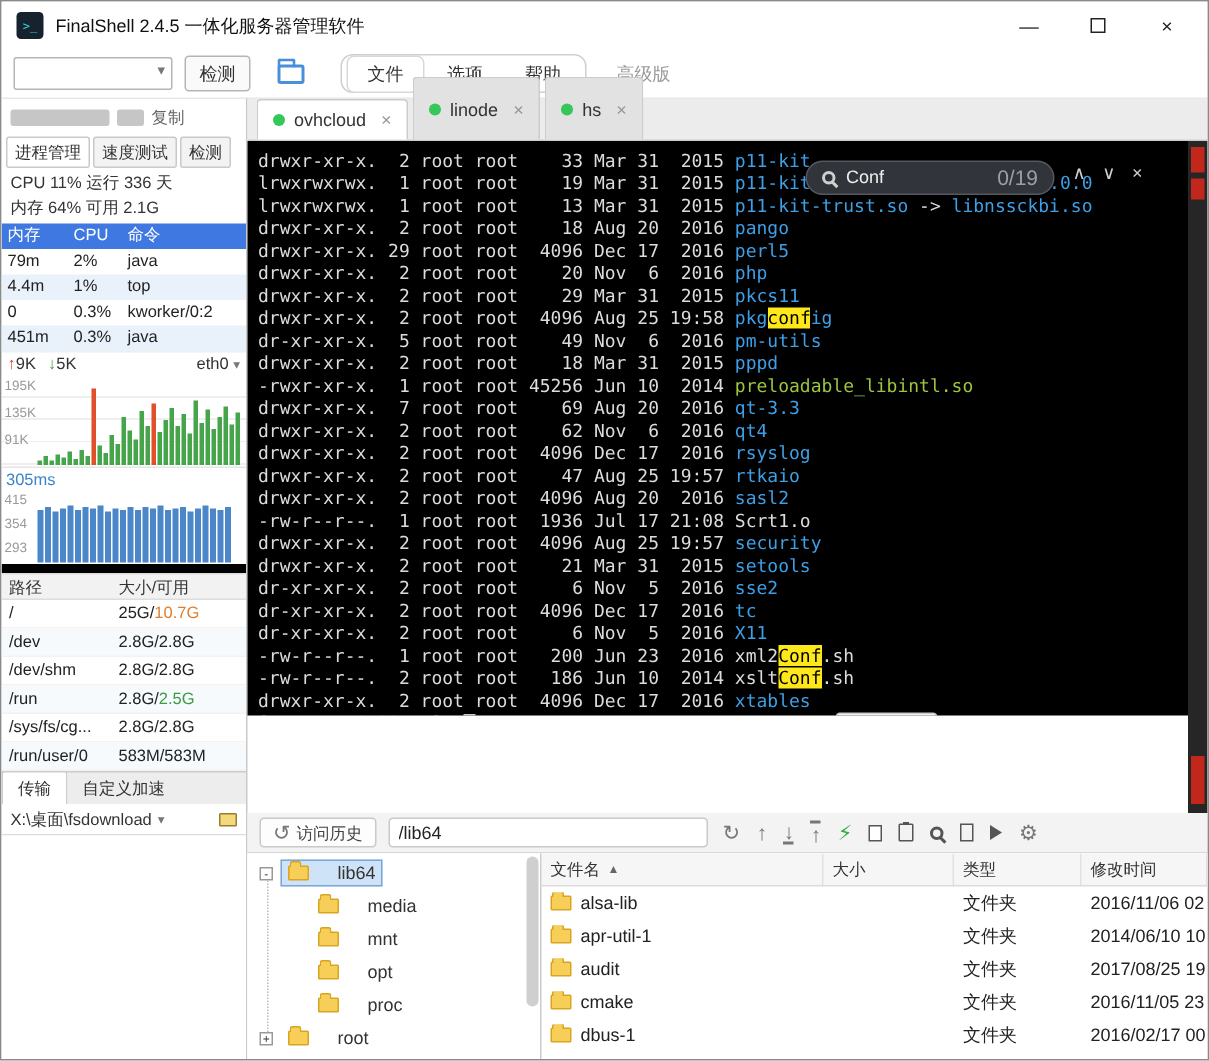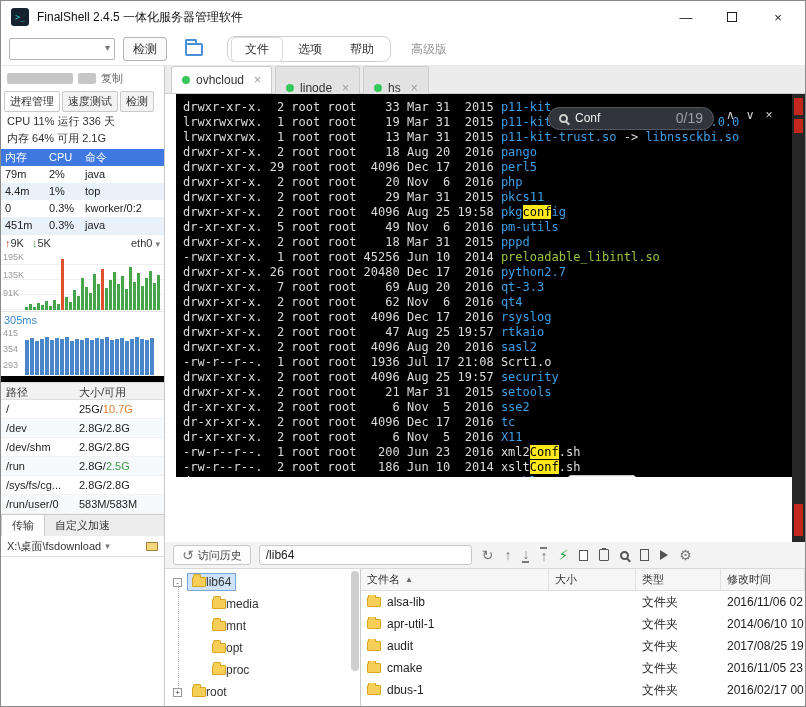--- a/index.html
+++ b/index.html
@@ -65,26 +65,26 @@
   .sb-bottom-tabs{display:flex;background:#ededed;border-top:1px solid #ccc;height:22px;flex:none;align-items:flex-end}
   .sbt{padding:3px 10px;font-size:11px;color:#333}
   .sbt.active{background:#fff;border:1px solid #ccc;border-bottom:none;border-radius:2px 2px 0 0}
   .sb-path{height:21px;display:flex;align-items:center;padding:0 6px;font-size:11px;gap:4px;border-bottom:1px solid #ddd;flex:none;color:#333}
   .sb-path .arrow{color:#777;font-size:9px}
   .mini-folder{width:12px;height:9px;border:1px solid #9a7b2f;background:#f4d97c;border-radius:1px;position:relative;margin-left:auto}
   .sb-list{background:#fff;flex:1}
 
   
   .main{position:absolute;top:64px;left:164px;right:0;bottom:0;border-top:1px solid #e8e8e8}
-  .term-tabs{height:28px;background:#ececec;border-bottom:1px solid #ccc;display:flex;padding-left:6px;gap:3px}
+  .term-tabs{height:28px;background:#ececec;border-bottom:1px solid #ccc;display:flex;align-items:flex-end;padding-left:6px;gap:3px}
   .ttab{height:42px;display:flex;align-items:center;gap:6px;padding:0 10px;background:#e2e2e2;border:1px solid #ccc;border-bottom:none;border-radius:3px 3px 0 0;font-size:12px;color:#333}
   .ttab.active{background:#fff;height:27px}
   .dot{width:8px;height:8px;border-radius:50%;background:#35c759;flex:none}
   .tclose{color:#999;font-size:12px;margin-left:4px}
-  .terminal{position:absolute;top:28px;left:11px;right:13px;height:383px;background:#000;overflow:hidden;font-family:"DejaVu Sans Mono",monospace;font-size:12px;line-height:15px;padding:6px 0 0 7px}
+  .terminal{position:absolute;top:28px;left:0;right:13px;height:383px;background:#000;overflow:hidden;font-family:"DejaVu Sans Mono",monospace;font-size:12px;line-height:15px;padding:6px 0 0 7px}
   .tline{white-space:pre;height:15px}
   .seg-p{color:#dcdcdc}
   .seg-d{color:#3d9fe6}
   .seg-e{color:#9cc63e}
   .seg-h{background:#ffe81a;color:#000}
   .cursor{display:inline-block;width:8px;height:12px;background:#c9c9c9;vertical-align:-2px}
   .term-scroll{position:absolute;top:28px;right:0;width:13px;height:448px;background:#262626}
   .smark{position:absolute;left:2px;right:2px;background:#c1271b}
   .search-box{position:absolute;top:13px;left:372px;width:166px;height:23px;background:#31353b;border:1px solid #55595f;border-radius:12px;display:flex;align-items:center;padding:0 10px;gap:7px;font-family:"Liberation Sans",sans-serif}
   .search-q{color:#eee;font-size:12px}
@@ -115,21 +115,21 @@
   .fic.green{color:#2fae4a;font-weight:bold}
 
   
   .fpanel{position:absolute;top:503px;left:0;right:0;bottom:0;display:flex;background:#fff}
   .tree{width:196px;border-right:1px solid #ccc;position:relative;background:#fff;padding-top:2px;flex:none}
   .tree-guide{position:absolute;left:13px;top:12px;bottom:16px;border-left:1px dotted #bbb}
   .tree-item{height:22px;display:flex;align-items:center;gap:5px;font-size:12px;padding-left:8px;position:relative;color:#333}
   .tree-item.ind{padding-left:28px}
   .expander{width:9px;height:9px;border:1px solid #999;background:#fff;font-size:8px;line-height:7px;text-align:center;color:#333;flex:none;z-index:1}
   .exp-spacer{width:9px;flex:none}
-  .sel-wrap{display:flex;align-items:center;gap:0;padding:1px 4px;border:1px solid transparent}
+  .sel-wrap{display:flex;align-items:center;gap:19px;padding:1px 4px;border:1px solid transparent}
   .tree-item.selected .sel-wrap{background:#cfe3f8;border:1px solid #7aa7d8}
   .tree-scroll{position:absolute;right:1px;top:2px;width:8px;height:100px;background:#cfcfcf;border-radius:4px}
   .folder{width:14px;height:10px;background:#f7ce57;border:1px solid #d9a520;border-radius:1px;position:relative;display:inline-block;flex:none}
   .folder::before{content:"";position:absolute;top:-4px;left:0px;width:6px;height:3px;background:#f7ce57;border:1px solid #d9a520;border-bottom:none;border-radius:2px 2px 0 0}
   .files{flex:1;display:flex;flex-direction:column;background:#fff;overflow:hidden}
   .fhead{display:flex;height:22px;background:#f6f6f6;border-bottom:1px solid #ddd;font-size:11px;color:#333;align-items:stretch;flex:none}
   .fh{padding-left:6px;border-right:1px solid #e2e2e2;display:flex;align-items:center;gap:5px}
   .fcol-name{width:188px;flex:none}.fcol-size{width:87px;flex:none}.fcol-type{width:85px;flex:none}.fcol-time{flex:1}
   .sort-arrow{font-size:8px;color:#666}
   .frow{display:flex;height:22px;align-items:center;font-size:12px;color:#222}
@@ -366,21 +366,20 @@
         <div class="tline"><span class="seg-p">lrwxrwxrwx.  1 root root    19 Mar 31  2015 </span><span class="seg-d">p11-kit.so</span><span class="seg-p"> -&gt; </span><span class="seg-d">libp11-kit.so.0.0.0</span></div>
         <div class="tline"><span class="seg-p">lrwxrwxrwx.  1 root root    13 Mar 31  2015 </span><span class="seg-d">p11-kit-trust.so</span><span class="seg-p"> -&gt; </span><span class="seg-d">libnssckbi.so</span></div>
         <div class="tline"><span class="seg-p">drwxr-xr-x.  2 root root    18 Aug 20  2016 </span><span class="seg-d">pango</span></div>
         <div class="tline"><span class="seg-p">drwxr-xr-x. 29 root root  4096 Dec 17  2016 </span><span class="seg-d">perl5</span></div>
         <div class="tline"><span class="seg-p">drwxr-xr-x.  2 root root    20 Nov  6  2016 </span><span class="seg-d">php</span></div>
         <div class="tline"><span class="seg-p">drwxr-xr-x.  2 root root    29 Mar 31  2015 </span><span class="seg-d">pkcs11</span></div>
         <div class="tline"><span class="seg-p">drwxr-xr-x.  2 root root  4096 Aug 25 19:58 </span><span class="seg-d">pkg</span><span class="seg-h">conf</span><span class="seg-d">ig</span></div>
         <div class="tline"><span class="seg-p">dr-xr-xr-x.  5 root root    49 Nov  6  2016 </span><span class="seg-d">pm-utils</span></div>
         <div class="tline"><span class="seg-p">drwxr-xr-x.  2 root root    18 Mar 31  2015 </span><span class="seg-d">pppd</span></div>
         <div class="tline"><span class="seg-p">-rwxr-xr-x.  1 root root 45256 Jun 10  2014 </span><span class="seg-e">preloadable_libintl.so</span></div>
-        <div class="tline"><span class="seg-p">drwxr-xr-x. 26 root root 20480 Dec 17  2016 </span><span class="seg-d">python2.7</span></div>
         <div class="tline"><span class="seg-p">drwxr-xr-x.  7 root root    69 Aug 20  2016 </span><span class="seg-d">qt-3.3</span></div>
         <div class="tline"><span class="seg-p">drwxr-xr-x.  2 root root    62 Nov  6  2016 </span><span class="seg-d">qt4</span></div>
         <div class="tline"><span class="seg-p">drwxr-xr-x.  2 root root  4096 Dec 17  2016 </span><span class="seg-d">rsyslog</span></div>
         <div class="tline"><span class="seg-p">drwxr-xr-x.  2 root root    47 Aug 25 19:57 </span><span class="seg-d">rtkaio</span></div>
         <div class="tline"><span class="seg-p">drwxr-xr-x.  2 root root  4096 Aug 20  2016 </span><span class="seg-d">sasl2</span></div>
         <div class="tline"><span class="seg-p">-rw-r--r--.  1 root root  1936 Jul 17 21:08 </span><span class="seg-p">Scrt1.o</span></div>
         <div class="tline"><span class="seg-p">drwxr-xr-x.  2 root root  4096 Aug 25 19:57 </span><span class="seg-d">security</span></div>
         <div class="tline"><span class="seg-p">drwxr-xr-x.  2 root root    21 Mar 31  2015 </span><span class="seg-d">setools</span></div>
         <div class="tline"><span class="seg-p">dr-xr-xr-x.  2 root root     6 Nov  5  2016 </span><span class="seg-d">sse2</span></div>
         <div class="tline"><span class="seg-p">dr-xr-xr-x.  2 root root  4096 Dec 17  2016 </span><span class="seg-d">tc</span></div>

